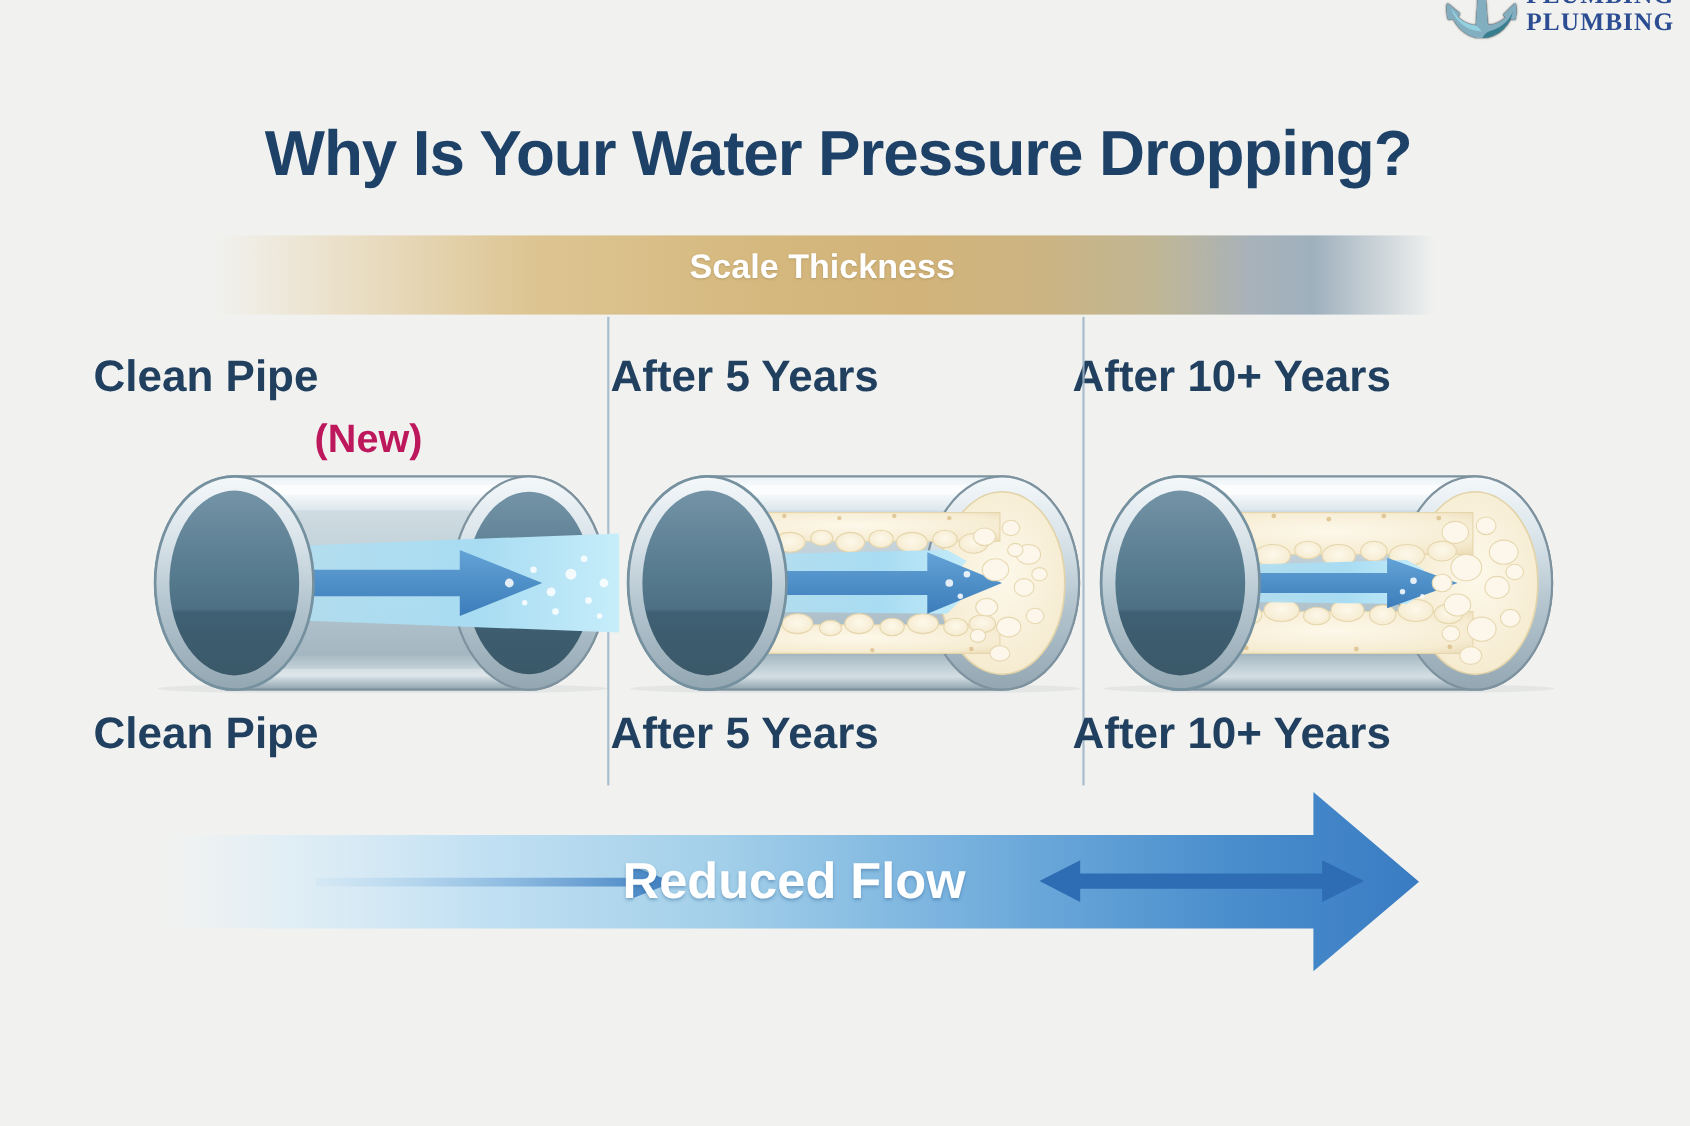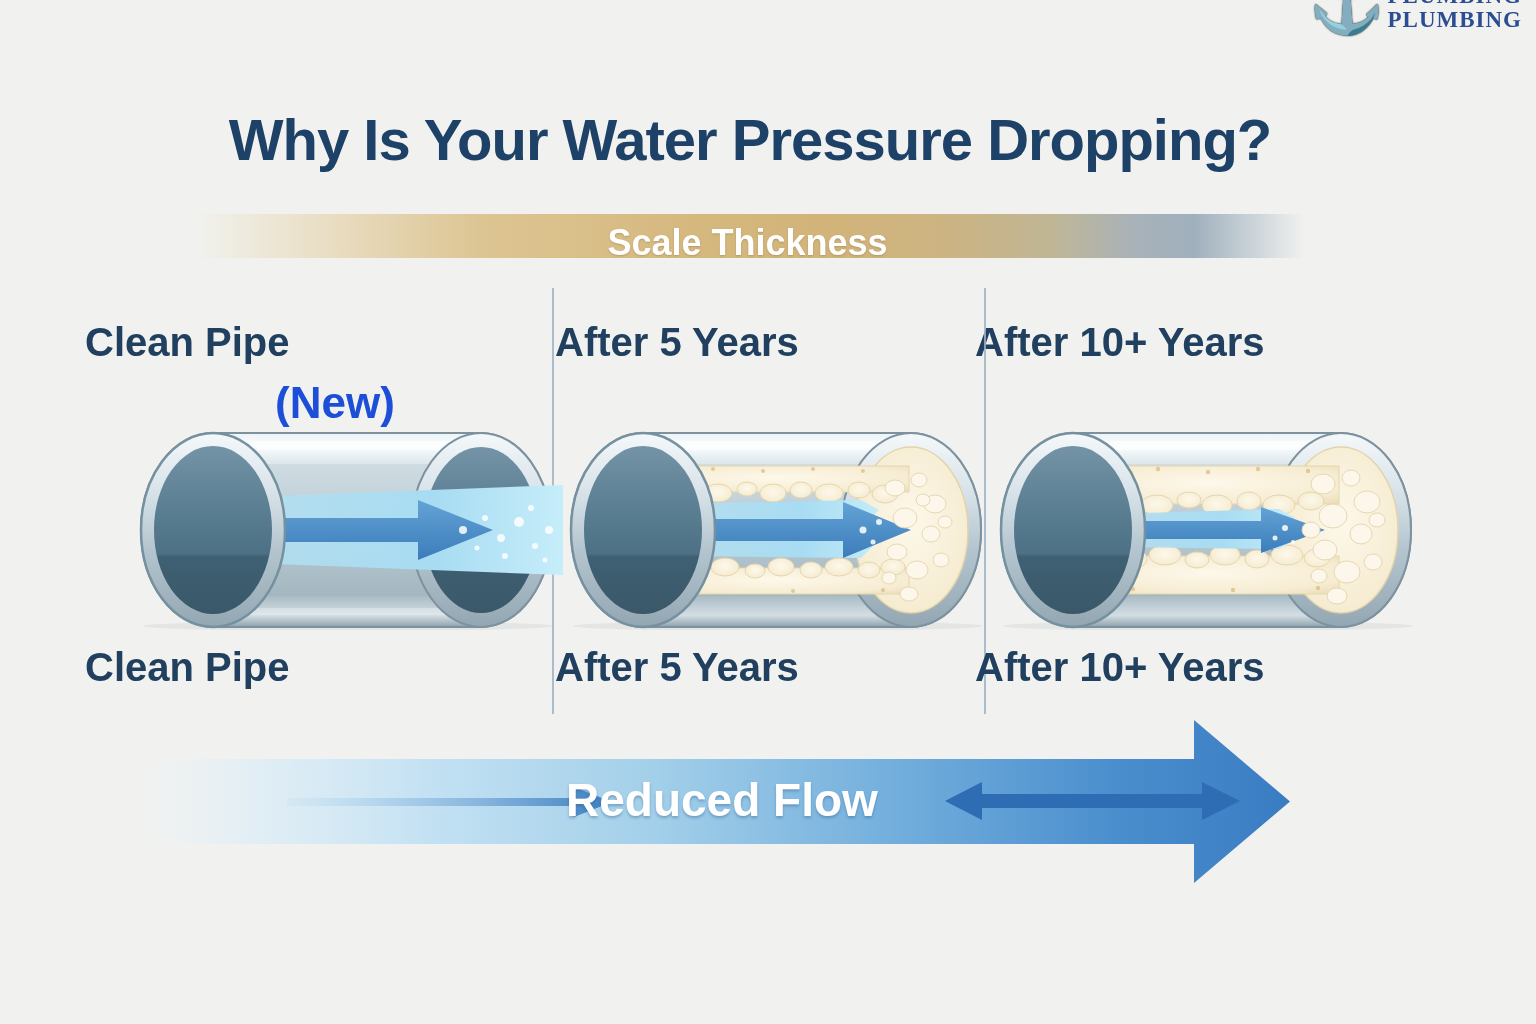--- a/index.html
+++ b/index.html
@@ -16,34 +16,34 @@
   .logo-top{line-height:0.9;white-space:nowrap;}
   .logo-A{font-size:88px;vertical-align:-14px;}
   .logo-rest{font-size:57px;letter-spacing:2px;}
   .logo-bottom{display:flex;justify-content:flex-end;align-items:flex-start;margin-top:-28px;}
   .anchor-glyph{font-size:62px;line-height:60px;color:#9aa0a3;
                 text-shadow:0 0 1px #4c4c4c, 0 0 2px #5a5a5a;margin-right:2px;position:relative;top:-6px;}
   .logo-sub{display:flex;flex-direction:column;align-items:flex-start;line-height:1.05;padding-top:6px;}
   .logo-sub span{font-size:23px;letter-spacing:1px;}
 
   
-  .title{position:absolute;top:106px;left:0;width:1500px;text-align:center;
+  .title{position:absolute;top:106px;left:12px;width:1500px;text-align:center;
          font-size:58px;font-weight:bold;letter-spacing:-1px;color:#1e4167;}
 
   
-  .scalebar{position:absolute;top:214px;left:190px;width:1115px;height:44px;
+  .scalebar{position:absolute;top:214px;left:190px;width:1115px;height:72px;
     background:linear-gradient(90deg,
       rgba(244,244,242,0) 0%, #ece3cf 9%, #ddc593 26%, #d5b87e 45%, #d2b47a 58%,
       #ccb483 68%, #c0b694 77%, #a8b2ba 85%, #9fb0bd 90%, rgba(244,244,242,0) 100%);
-    color:#ffffff;font-size:36px;font-weight:bold;text-align:center;line-height:58px;
+    color:#ffffff;font-size:31px;font-weight:bold;text-align:center;line-height:58px;
     text-shadow:0 1px 2px rgba(120,100,60,.35);}
 
   
   .col-label{position:absolute;text-align:left;color:#21405f;font-weight:bold;font-size:40px;}
-  .col-sub{position:absolute;text-align:center;color:#1d4ed8;font-weight:bold;font-size:44px;}
+  .col-sub{position:absolute;text-align:center;color:#be185d;font-weight:bold;font-size:36px;}
   .divider{position:absolute;top:288px;height:426px;width:2px;background:#9db4c6;opacity:.85;}
 
   
   .pipe{position:absolute;top:430px;width:430px;height:200px;}
 
   
   .flow-svg{position:absolute;top:714px;left:142px;width:1150px;height:175px;}
   .flow-label{position:absolute;top:774px;left:566px;width:400px;height:52px;line-height:52px;
     color:#ffffff;font-size:46px;font-weight:bold;
     text-shadow:0 2px 3px rgba(40,90,140,.4);}

